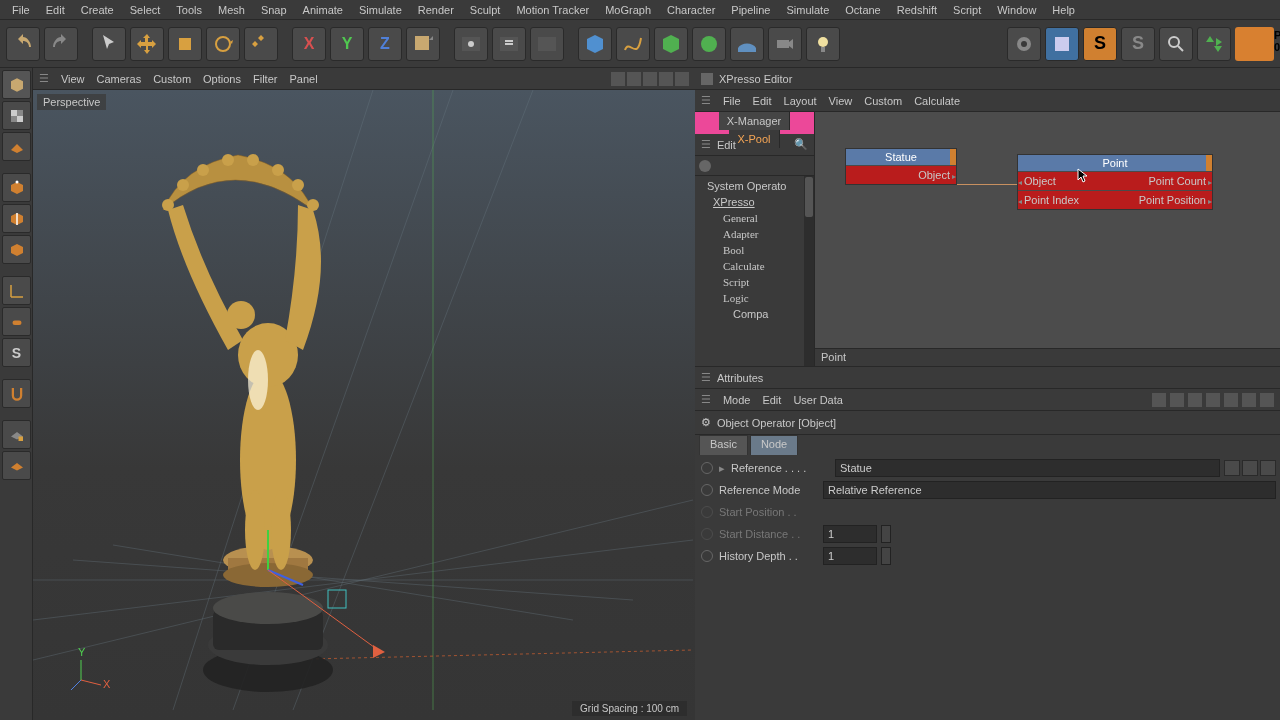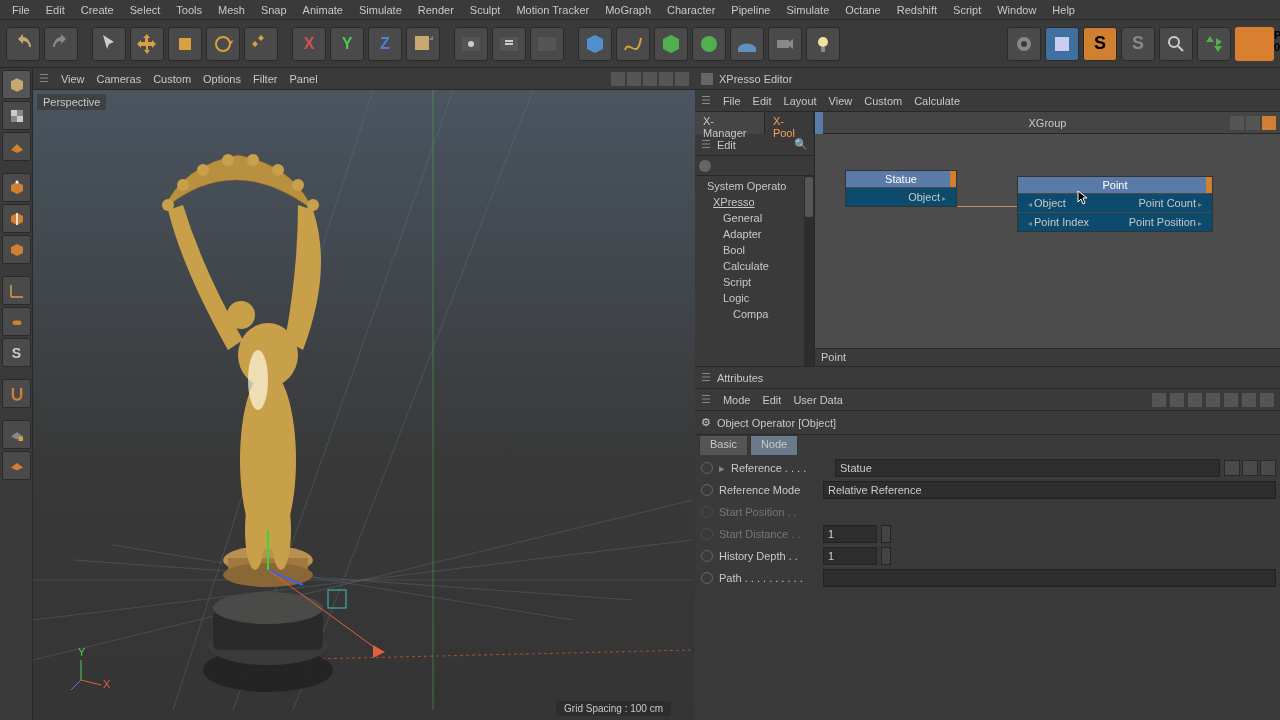--- a/index.html
+++ b/index.html
@@ -18,55 +18,55 @@
 .left-tool { width: 29px; height: 29px; background: #4a4a4a; border: 1px solid #2a2a2a; border-radius: 2px; cursor: pointer; display:flex; align-items:center; justify-content:center; }
 .left-sep { height: 8px; }
 
 .viewport-wrap { flex: 0 0 662px; display: flex; flex-direction: column; background: #353535; }
 .vp-toolbar { height: 22px; background: #3a3a3a; display: flex; align-items: center; padding: 0 6px; gap: 12px; border-bottom: 1px solid #282828; }
 .vp-toolbar span { cursor: pointer; }
 .vp-icons { margin-left: auto; display: flex; gap: 2px; }
 .vp-icon { width: 14px; height: 14px; background: #555; }
 .vp-label { position: absolute; top: 4px; left: 4px; background: rgba(60,60,60,0.8); padding: 2px 6px; font-size: 11px; }
 .viewport { flex: 1; position: relative; background: linear-gradient(#4a5560 0%, #383838 60%, #353535 100%); overflow: hidden; }
-.grid-info { position: absolute; bottom: 4px; right: 24px; background: rgba(40,40,40,0.6); padding: 2px 8px; font-size: 10px; }
+.grid-info { position: absolute; bottom: 4px; right: 8px; background: rgba(40,40,40,0.6); padding: 2px 8px; font-size: 10px; }
 
 .right-panel { flex: 1; display: flex; flex-direction: column; background: #3a3a3a; }
 .xpresso-header { height: 22px; background: #3a3a3a; display: flex; align-items: center; padding: 0 6px; border-bottom: 1px solid #282828; }
 .xpresso-header .close { width: 12px; height: 12px; background: #666; margin-right: 6px; }
 .xp-menubar { height: 22px; display: flex; align-items: center; padding: 0 6px; gap: 12px; border-bottom: 1px solid #282828; }
 .xp-menubar span { cursor: pointer; }
 
 .xp-body { display: flex; height: 254px; }
 .xp-left { width: 120px; border-right: 1px solid #282828; display: flex; flex-direction: column; }
-.xp-tabs { height: 22px; display: flex; background: #ffffff; }
+.xp-tabs { height: 22px; display: flex; align-items: center; background: #ec4899; flex-direction: column; }
 .xp-tab { padding: 3px 8px; background: #454545; border-right: 1px solid #282828; cursor: pointer; }
 .xp-tab.active { background: #3a3a3a; color: #f5a555; }
 .xp-edit { height: 22px; display: flex; align-items: center; padding: 0 6px; border-bottom: 1px solid #282828; }
 .xp-search { height: 20px; padding: 0 4px; border-bottom: 1px solid #282828; display:flex; align-items:center; }
 .xp-search .clear { width:12px; height:12px; background:#666; border-radius:6px; margin-right:4px; }
 .xp-tree { flex: 1; overflow: hidden; padding: 2px 0; font-size: 11px; position:relative; }
 .xp-tree-item { padding: 2px 4px 2px 12px; cursor: pointer; white-space: nowrap; }
 .xp-tree-item.l1 { padding-left: 18px; text-decoration: underline; }
-.xp-tree-item.l2 { padding-left: 28px; }
+.xp-tree-item.l2 { padding-left: 28px; font-family: Liberation Serif, serif; }
 .xp-tree-item.l3 { padding-left: 38px; }
 .xp-scroll { position:absolute; right:0; top:0; width:10px; height:100%; background:#2d2d2d; }
 .xp-thumb { width:8px; height:40px; background:#555; margin:1px; border-radius:2px; }
 
 .xp-canvas { flex: 1; display: flex; flex-direction: column; }
 .xg-title { height: 22px; background: #454545; display: flex; align-items: center; justify-content: center; border-bottom: 1px solid #282828; position:relative; }
 .xg-bluecap { position:absolute; left:0; top:0; width:8px; height:22px; background:#5a7aa8; }
 .xg-icons { position:absolute; right:4px; display:flex; gap:2px; }
 .xg-area { flex: 1; background: #4c4c4c; position: relative; }
 .xg-status { height: 18px; background: #3a3a3a; padding: 2px 6px; border-top: 1px solid #282828; }
 
 .node { position: absolute; background: #555; border: 1px solid #333; width: 112px; }
 .node-title { background: #5a7aa8; color: #fff; padding: 2px 4px; text-align: center; position:relative; }
 .node-title .orangecap { position:absolute; right:0; top:0; width:6px; height:100%; background:#d08030; }
-.node-row { display: flex; justify-content: space-between; padding: 3px 10px; font-size: 10px; background:#0c4a6e; border-top:1px solid #4a4a4a; }
+.node-row { display: flex; justify-content: space-between; padding: 3px 0; font-size: 10px; background:#b91c1c; border-top:1px solid #4a4a4a; }
 .port-out::after { content:'▸'; margin-left:2px; color:#888; font-size:8px; }
 .port-in::before { content:'◂'; margin-right:2px; color:#888; font-size:8px; }
 .node2 { width: 196px; }
 .wire { position:absolute; border-top: 1px solid #c89060; }
 
 .attributes { flex: 1; display: flex; flex-direction: column; border-top: 1px solid #282828; }
 .attr-header { height: 22px; display: flex; align-items: center; padding: 0 6px; border-bottom: 1px solid #282828; }
 .attr-menubar { height: 22px; display: flex; align-items: center; padding: 0 6px; gap: 12px; border-bottom: 1px solid #282828; }
 .attr-menubar .icons { margin-left: auto; display: flex; gap: 4px; }
 .attr-menubar .icons div { width:14px; height:14px; background:#555; }
@@ -450,29 +450,20 @@
           <div class="xp-tree-item l2">Calculate</div>
           <div class="xp-tree-item l2">Script</div>
           <div class="xp-tree-item l2">Logic</div>
           <div class="xp-tree-item l3">Compa</div>
           <div class="xp-scroll">
               <div class="xp-thumb"></div>
             </div>
         </div>
       </div>
       <div class="xp-canvas">
-        <div class="xg-title">
-          <div class="xg-bluecap"></div>
-          <span>XGroup</span>
-          <div class="xg-icons">
-              <div class="vp-icon"></div>
-              <div class="vp-icon"></div>
-              <div class="vp-icon" style="background:#d08030"></div>
-            </div>
-        </div>
         <div class="xg-area">
           <div class="node" style="left:30px;top:36px">
             <div class="node-title"><span>Statue</span><div class="orangecap"></div></div>
             <div class="node-row">
                 <span></span>
                 <span class="port-out">Object</span>
               </div>
           </div>
           <div class="wire" style="left:142px;top:72px;width:60px"></div>
           <div class="node node2" style="left:202px;top:42px">
@@ -548,21 +539,16 @@
           <label class="dim">Start Distance . .</label>
           <div class="field-num dim">1</div>
           <div class="spinner"></div>
         </div>
         <div class="attr-row">
           <div class="radio"></div>
           <label>History Depth . .</label>
           <div class="field-num">1</div>
           <div class="spinner"></div>
         </div>
-        <div class="attr-row">
-          <div class="radio"></div>
-          <label>Path . . . . . . . . . .</label>
-          <div class="field"></div>
-        </div>
       </div>
     </div>
   </div>
 </div>
 
 </body></html>

